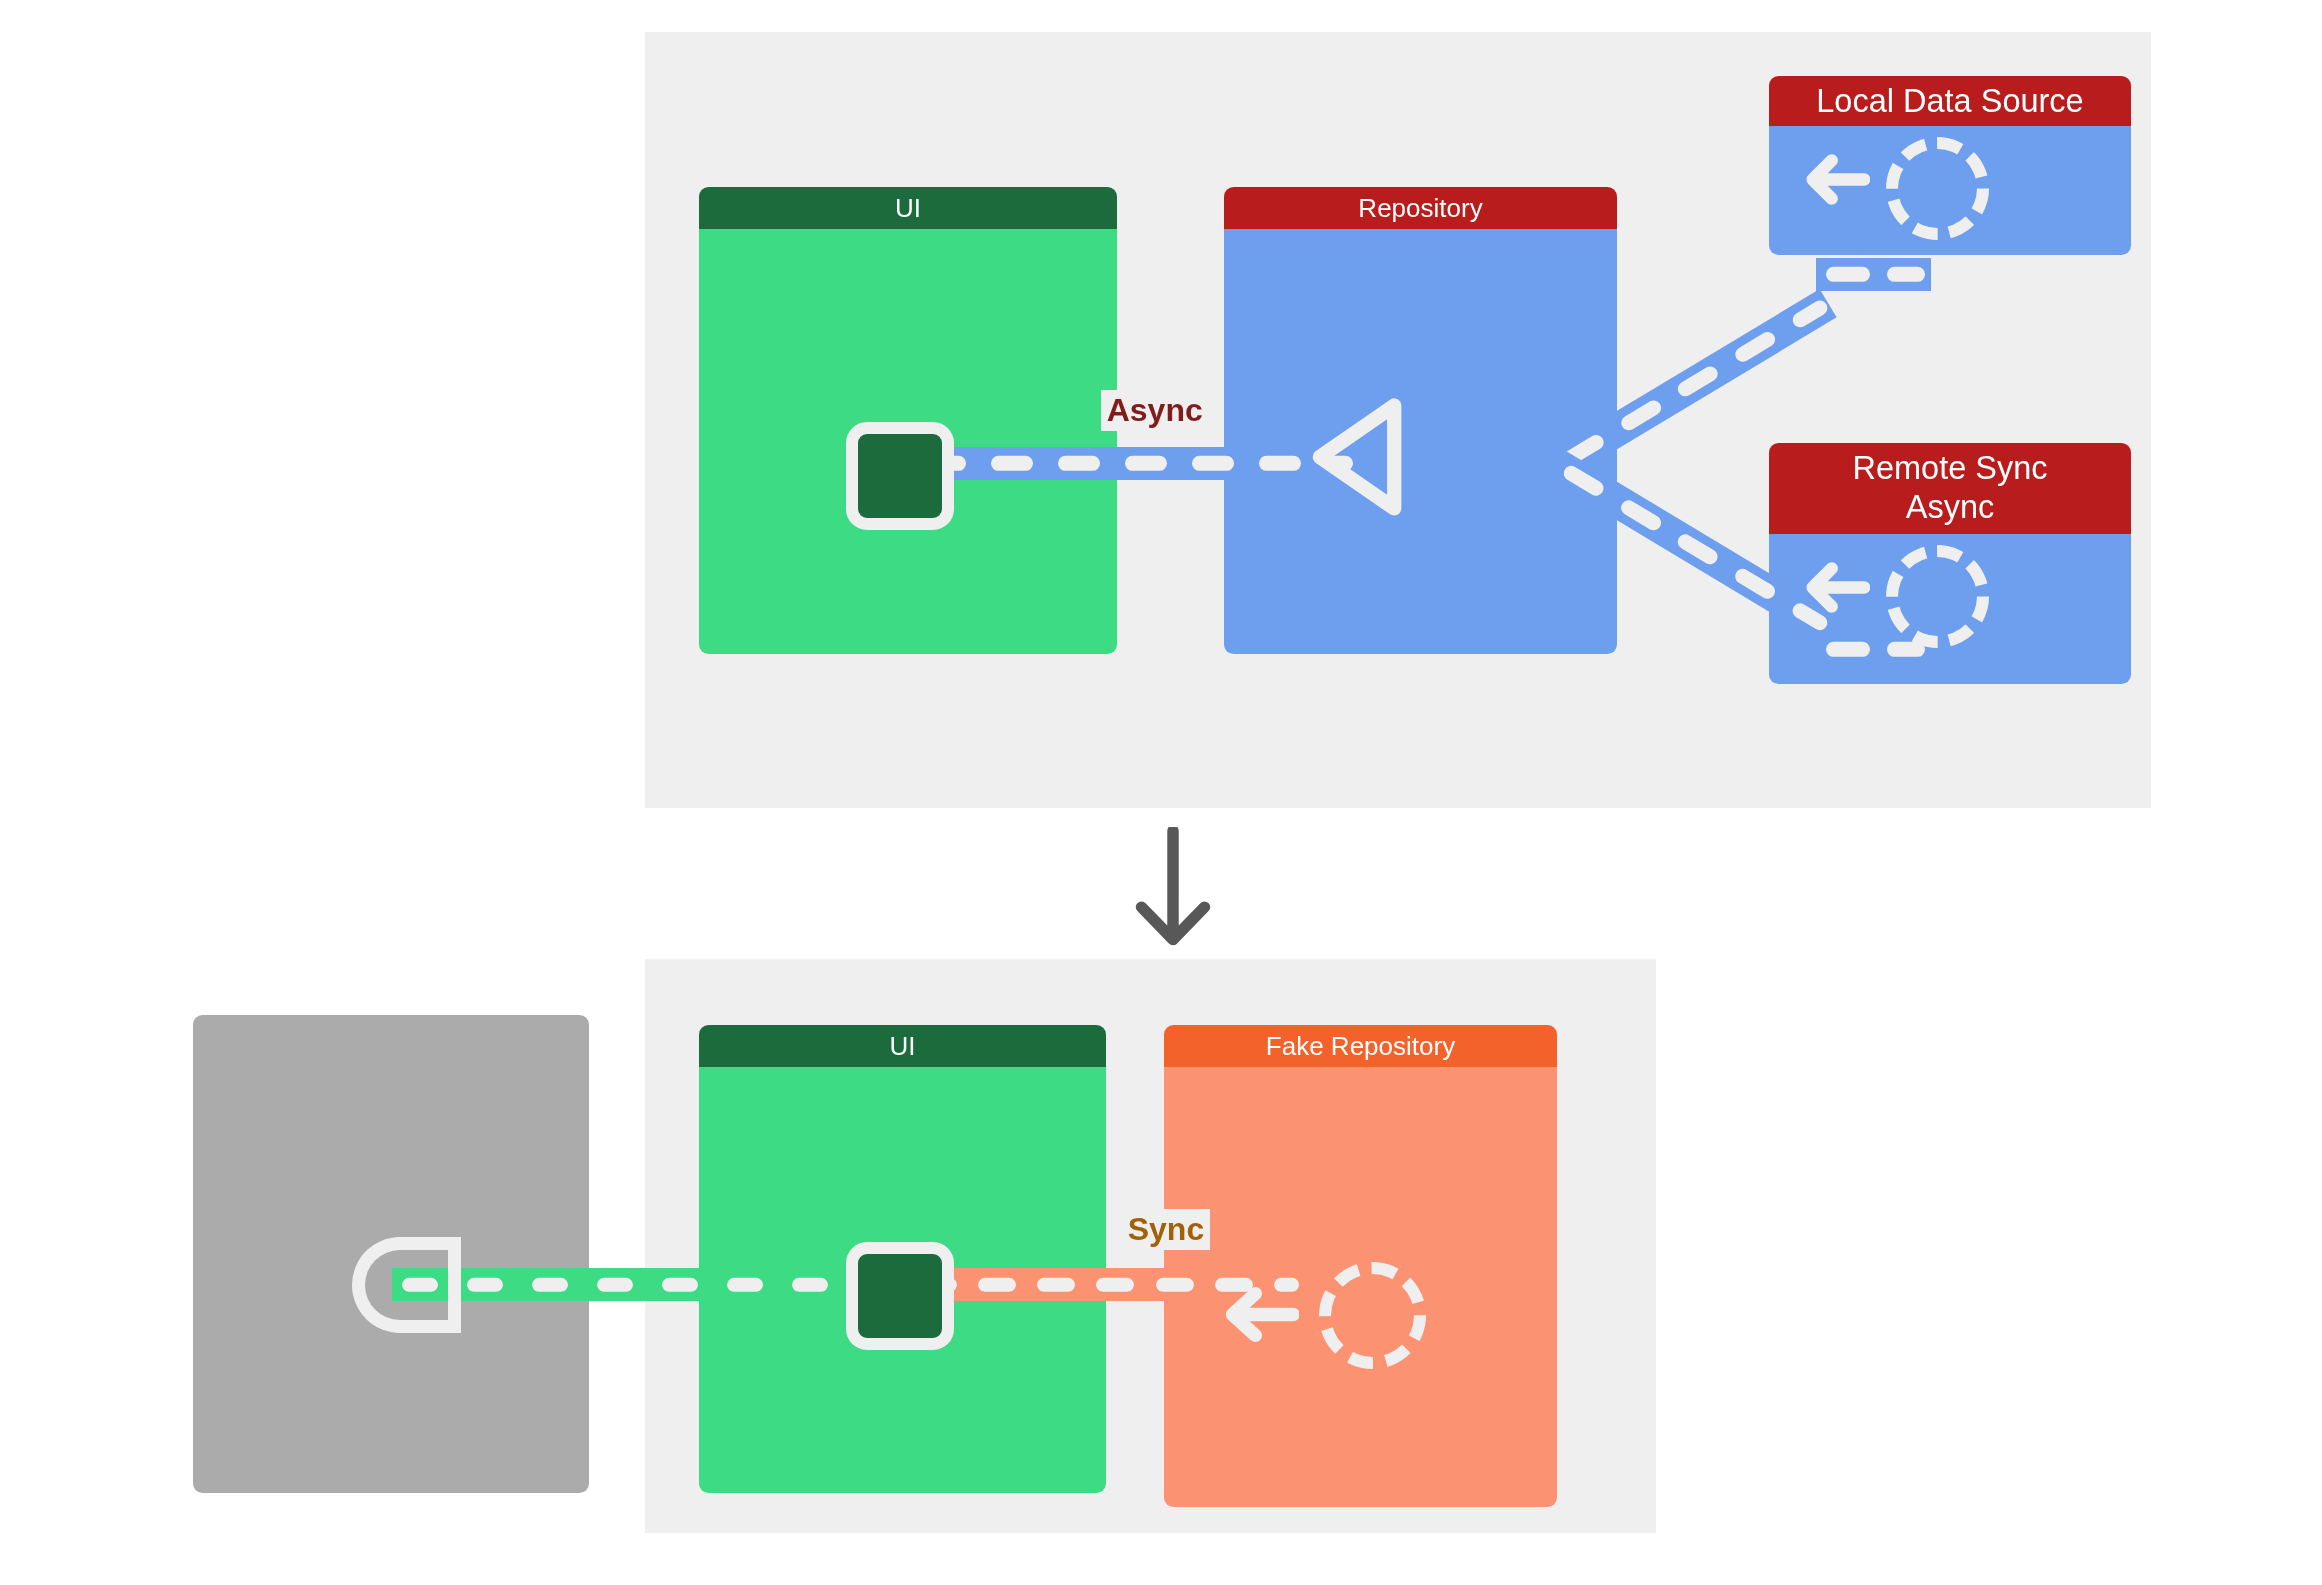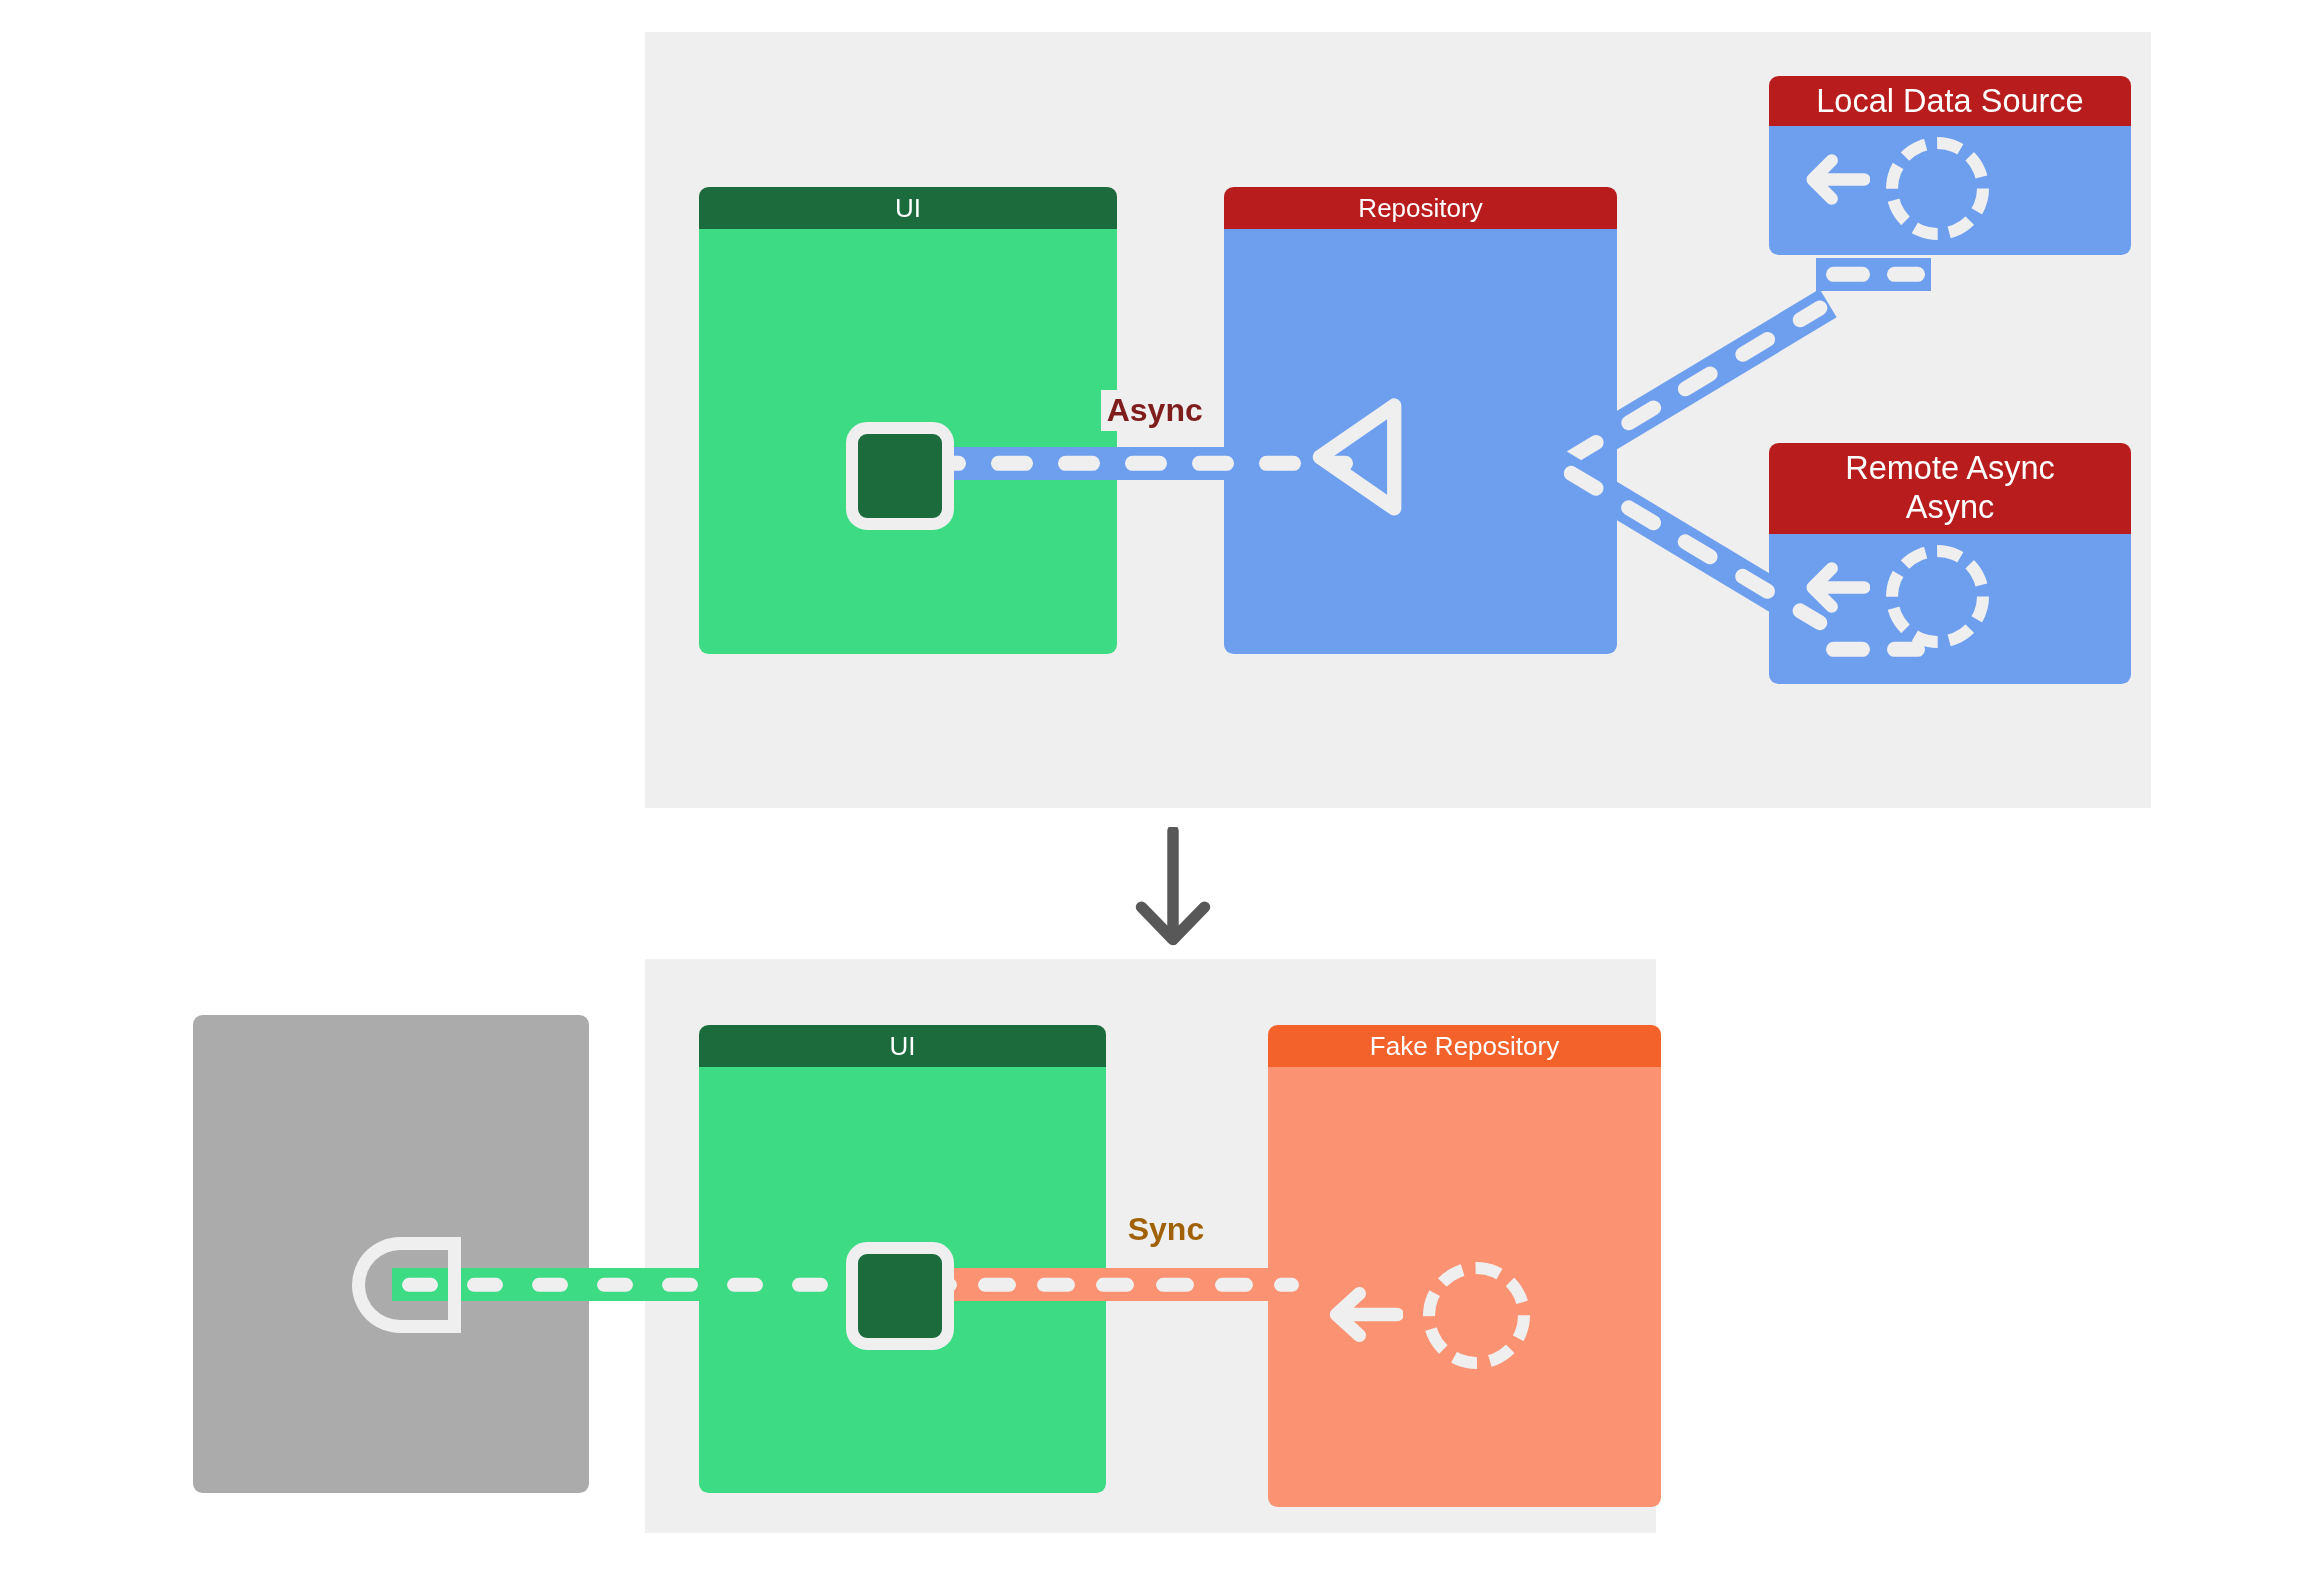--- a/index.html
+++ b/index.html
@@ -71,21 +71,21 @@
 
   
   #card-ui-top        { left: 699px;  top: 187px;  width: 418px;  height: 467px; }
   #card-repository    { left: 1224px; top: 187px;  width: 393px;  height: 467px; }
   #card-local-ds      { left: 1769px; top: 76px;   width: 362px;  height: 179px; }
   #card-remote-ds     { left: 1769px; top: 443px;  width: 362px;  height: 241px; }
 
   
   #card-test          { left: 193px;  top: 1015px; width: 396px;  height: 478px; }
   #card-ui-bottom     { left: 699px;  top: 1025px; width: 407px;  height: 468px; }
-  #card-fake-repo     { left: 1268px; top: 1025px; width: 393px;  height: 482px; }
+  #card-fake-repo     { left: 1164px; top: 1025px; width: 393px;  height: 482px; }
 
   #card-local-ds .card-header  { font-size: 32.5px; }
   #card-remote-ds .card-header { font-size: 32.5px; flex-direction: column; line-height: 1.22; }
 
   
   .band {
     position: absolute;
     display: flex;
     align-items: center;
     z-index: 3;
@@ -281,21 +281,21 @@
           </svg>
         </span>
         <span class="dashed-circle" style="left:117px; top:11.5px; width:103px; height:103px; border:12.4px dashed #efefef;"></span>
       </div>
     </div>
   </div>
 
   <div class="card theme-blue" id="card-remote-ds">
     <div class="card-inner">
       <div class="card-header">
-        <span>Remote Async</span>
+        <span>Remote Sync</span>
         <span>Async</span>
       </div>
       <div class="card-body">
         <span class="arrow-left-icon" style="left:34px; top:23px;">
           <svg width="67" height="61" viewBox="0 0 70 64">
             <path d="M64 32 H12 M30 12 L10 32 L30 52" fill="none" stroke="#efefef" stroke-width="13" stroke-linecap="round" stroke-linejoin="round"></path>
           </svg>
         </span>
         <span class="dashed-circle" style="left:117px; top:11.5px; width:103px; height:103px; border:12.4px dashed #efefef;"></span>
       </div>

